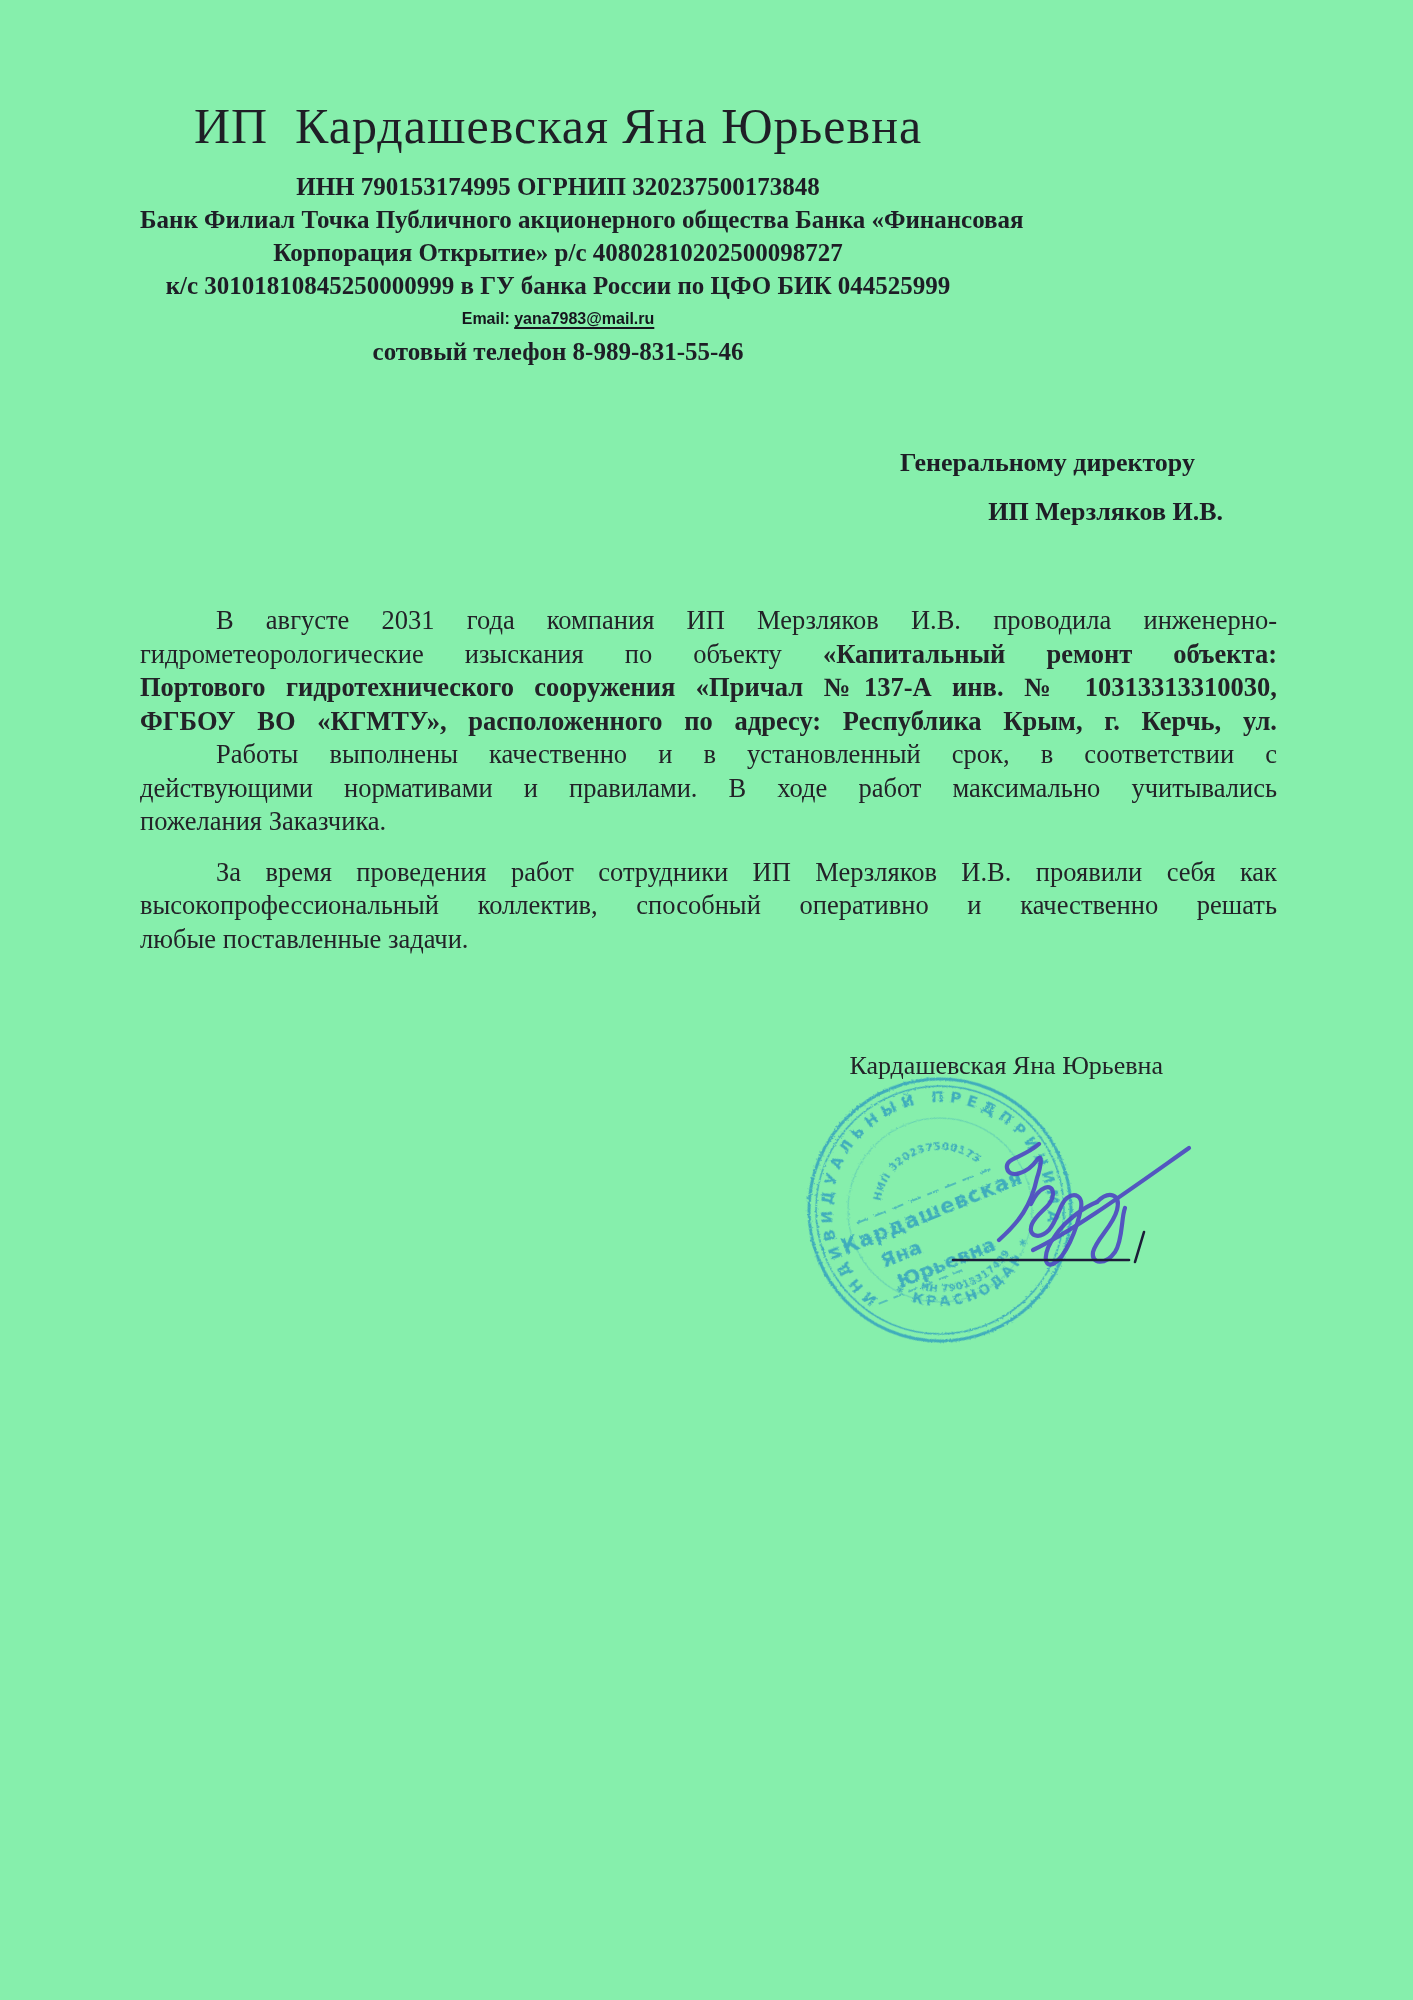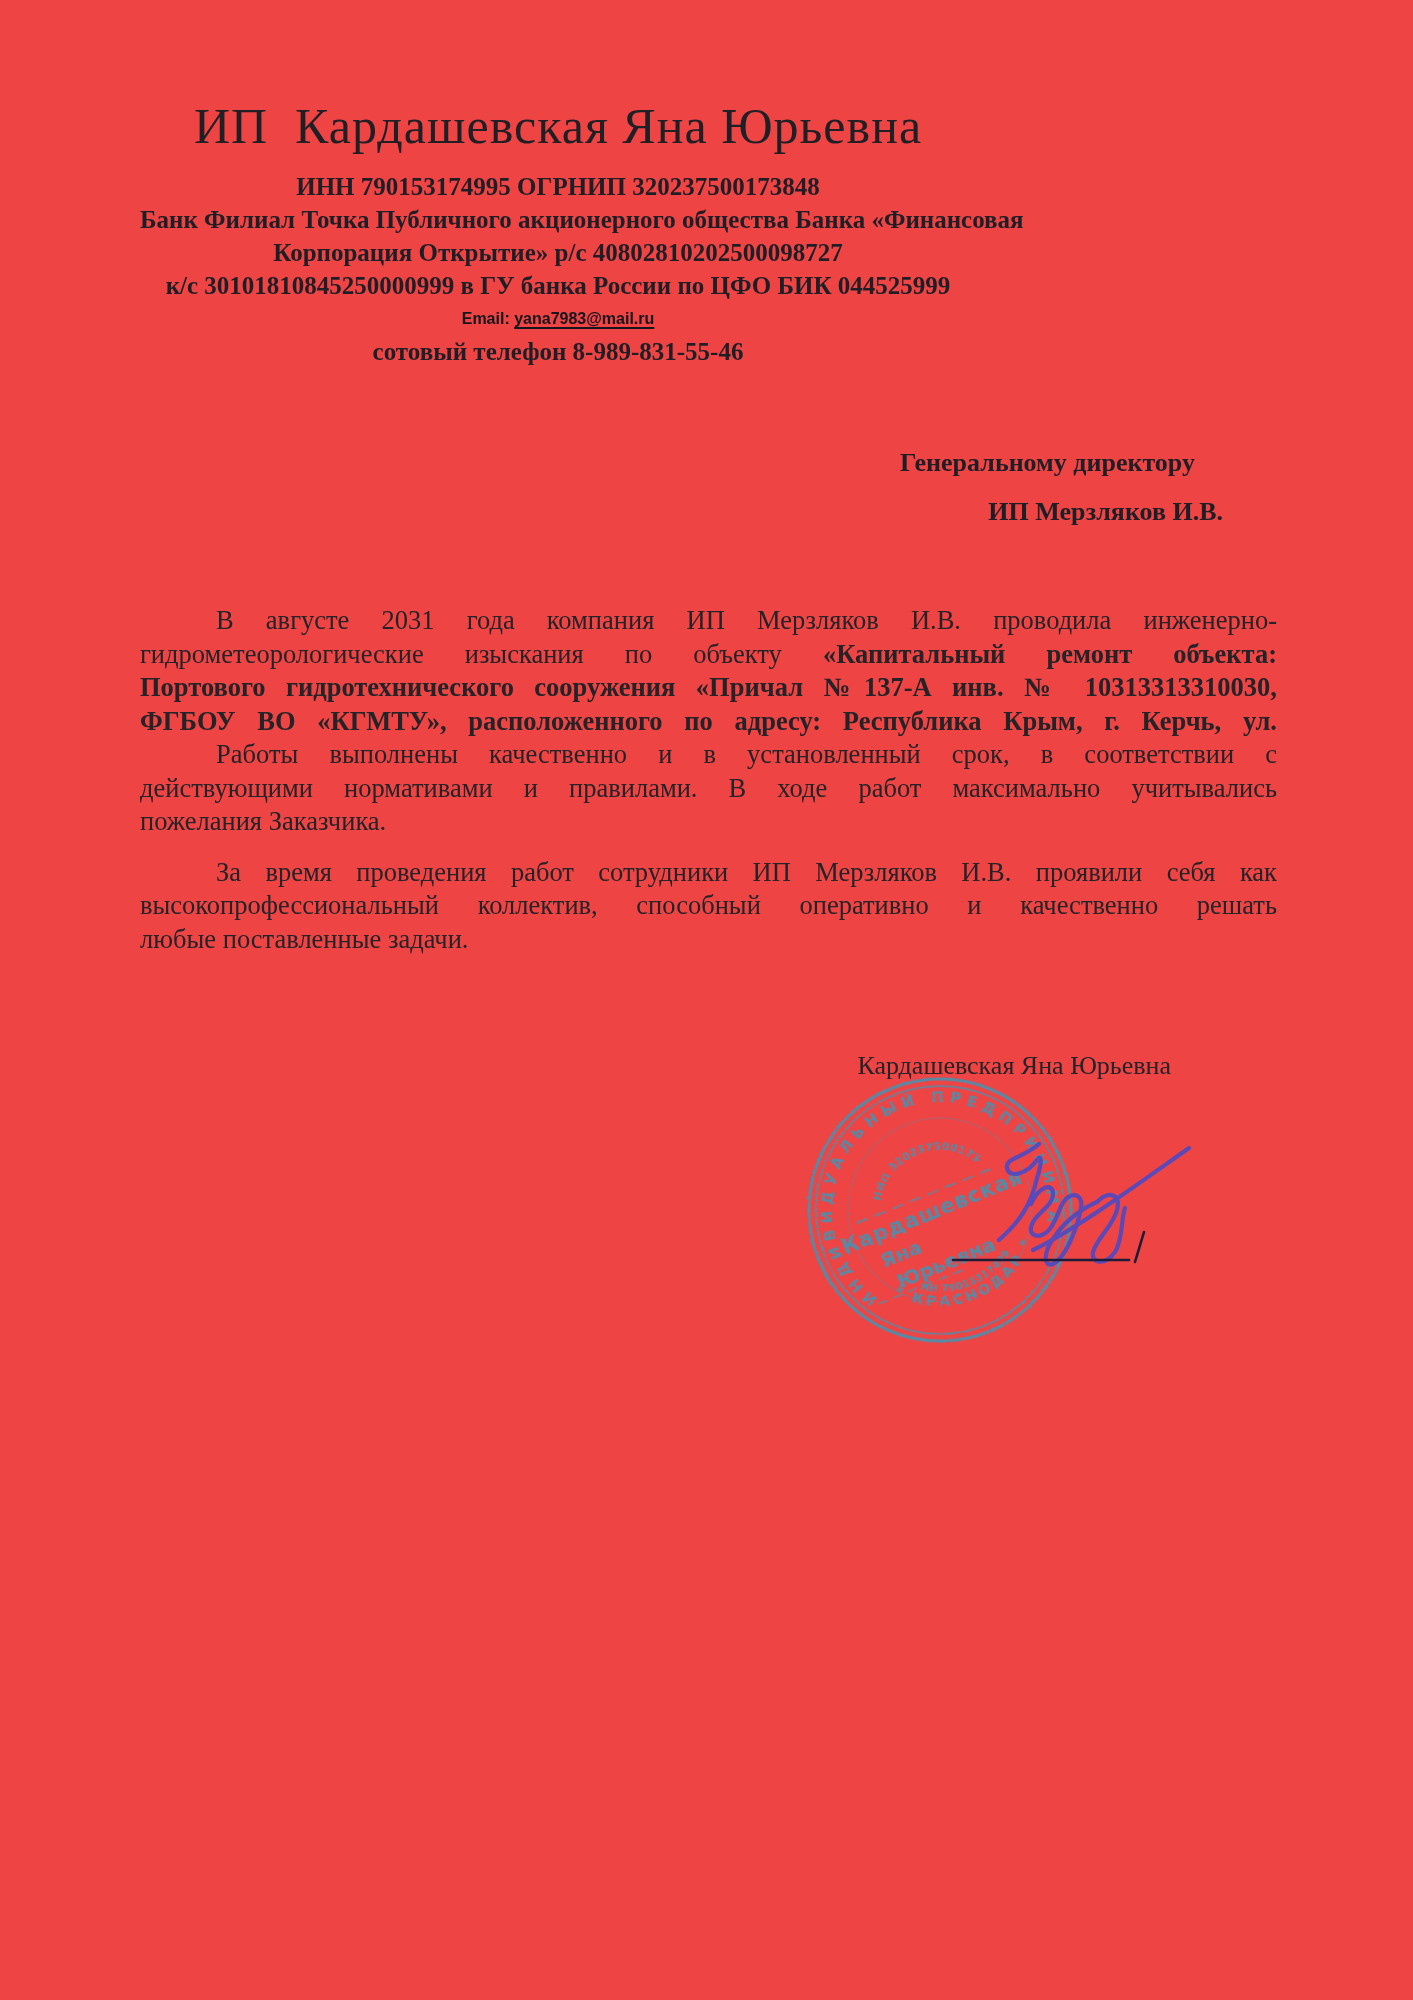--- a/index.html
+++ b/index.html
@@ -6,21 +6,21 @@
   body{
     width:1413px;height:2000px;
     background:#ffffff;
     font-family:"Liberation Serif", serif;
     color:#222226;
     position:relative;
     overflow:hidden;
   }
   .sheet{
     position:absolute;left:0;top:0;width:1413px;height:2000px;
-    background:#ef4444;
+    background:#86efac;
   }
   
   .letterhead{
     position:absolute;left:140px;top:96px;width:836px;
     text-align:center;
   }
   .title{
     font-size:50px;line-height:60px;white-space:pre;
     letter-spacing:1px;color:#1f1f26;
   }
@@ -50,21 +50,21 @@
   .letter-body{
     position:absolute;left:140px;top:604px;width:1137px;
     font-size:26.5px;line-height:33.5px;color:#232328;
   }
   .bline{white-space:nowrap;text-align:left;}
   .bline.just{text-align:justify;text-align-last:justify;text-justify:inter-word;}
   .bline.ind{text-indent:76px;}
   .b{font-weight:bold;}
   
   .sig-name{
-    position:absolute;top:1051px;right:242px;
+    position:absolute;top:1051px;right:250px;
     font-size:26px;line-height:30px;color:#232328;white-space:pre;
   }
   
   .stamp-svg{position:absolute;left:790px;top:1060px;width:300px;height:300px;opacity:.8;}
   .sig-svg{position:absolute;left:935px;top:1118px;width:275px;height:165px;}
   .stamp-text{font-family:"DejaVu Sans", sans-serif;font-weight:bold;}
 </style>
 </head>
 <body>
 

